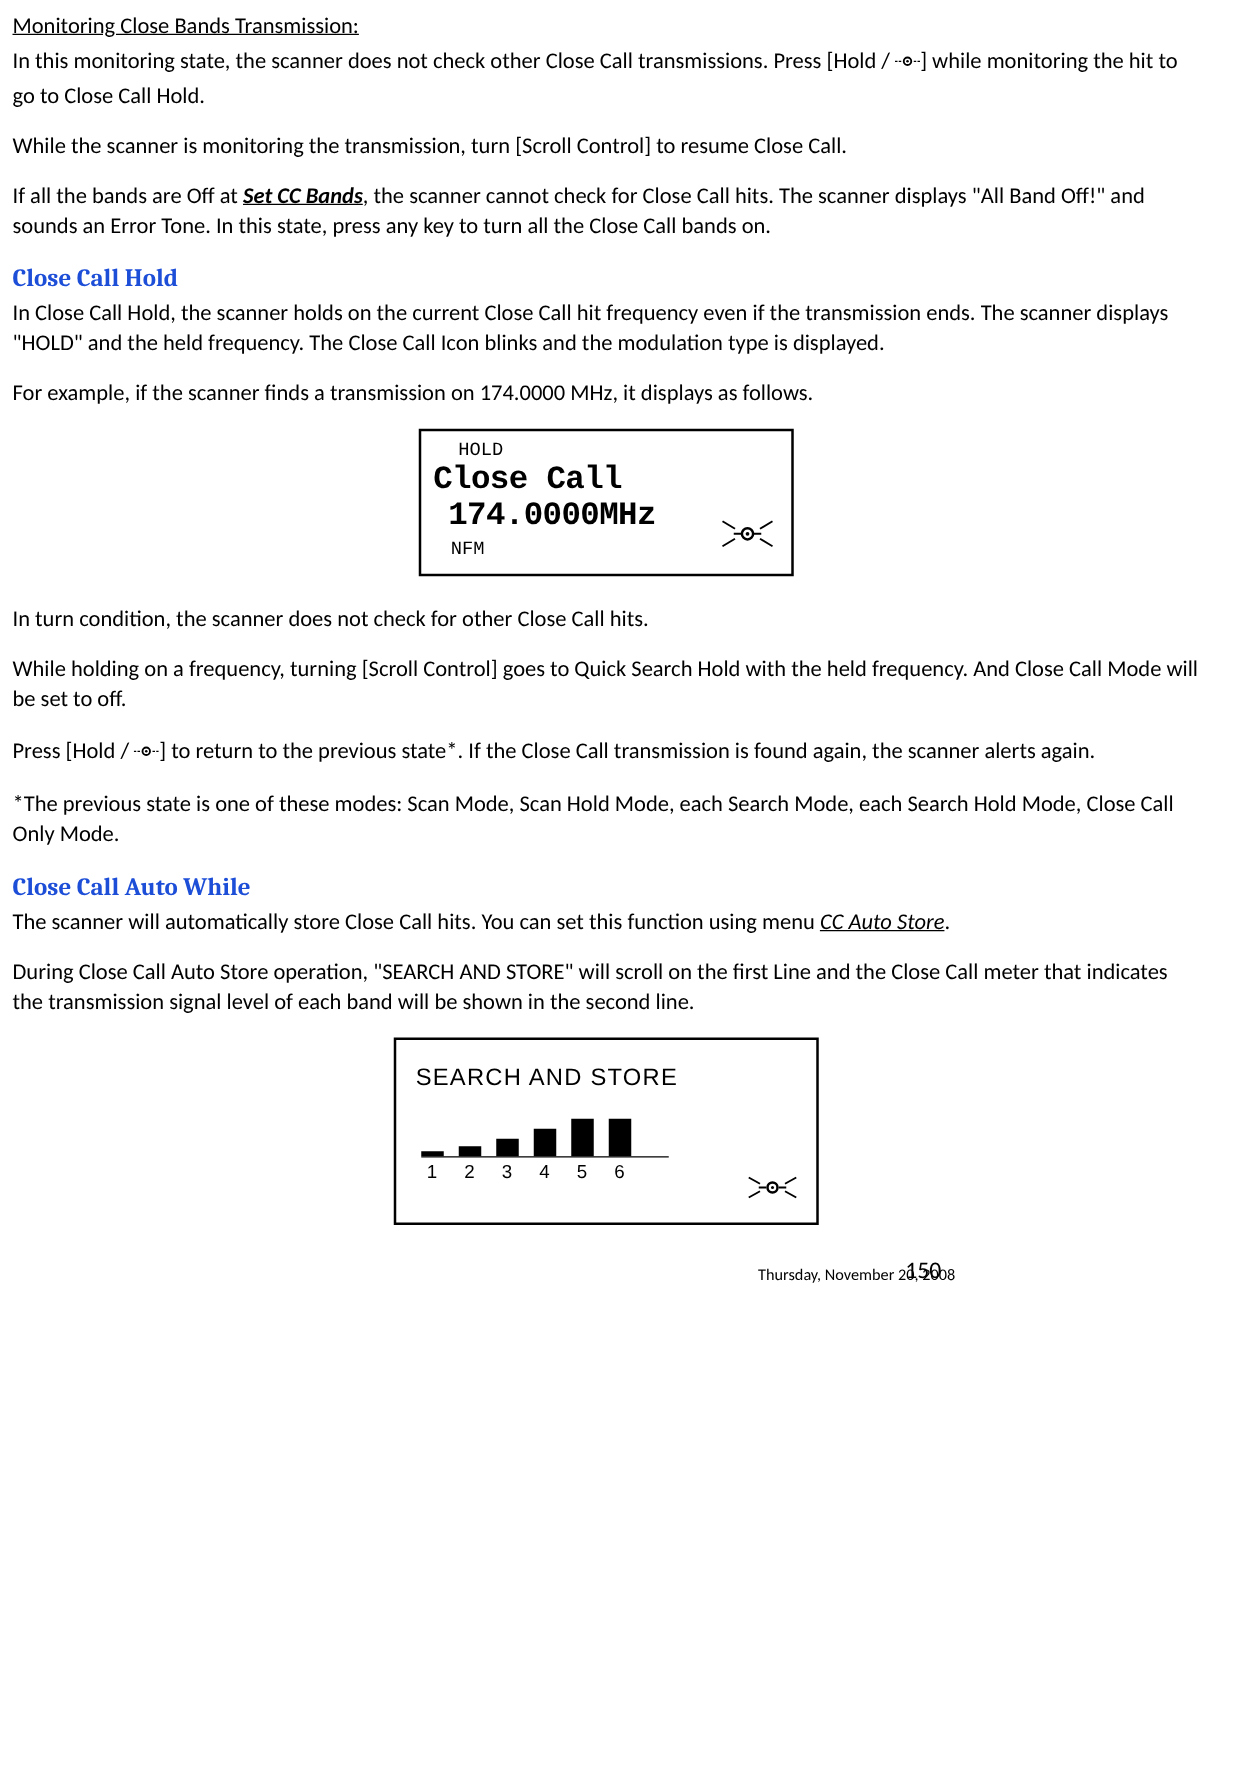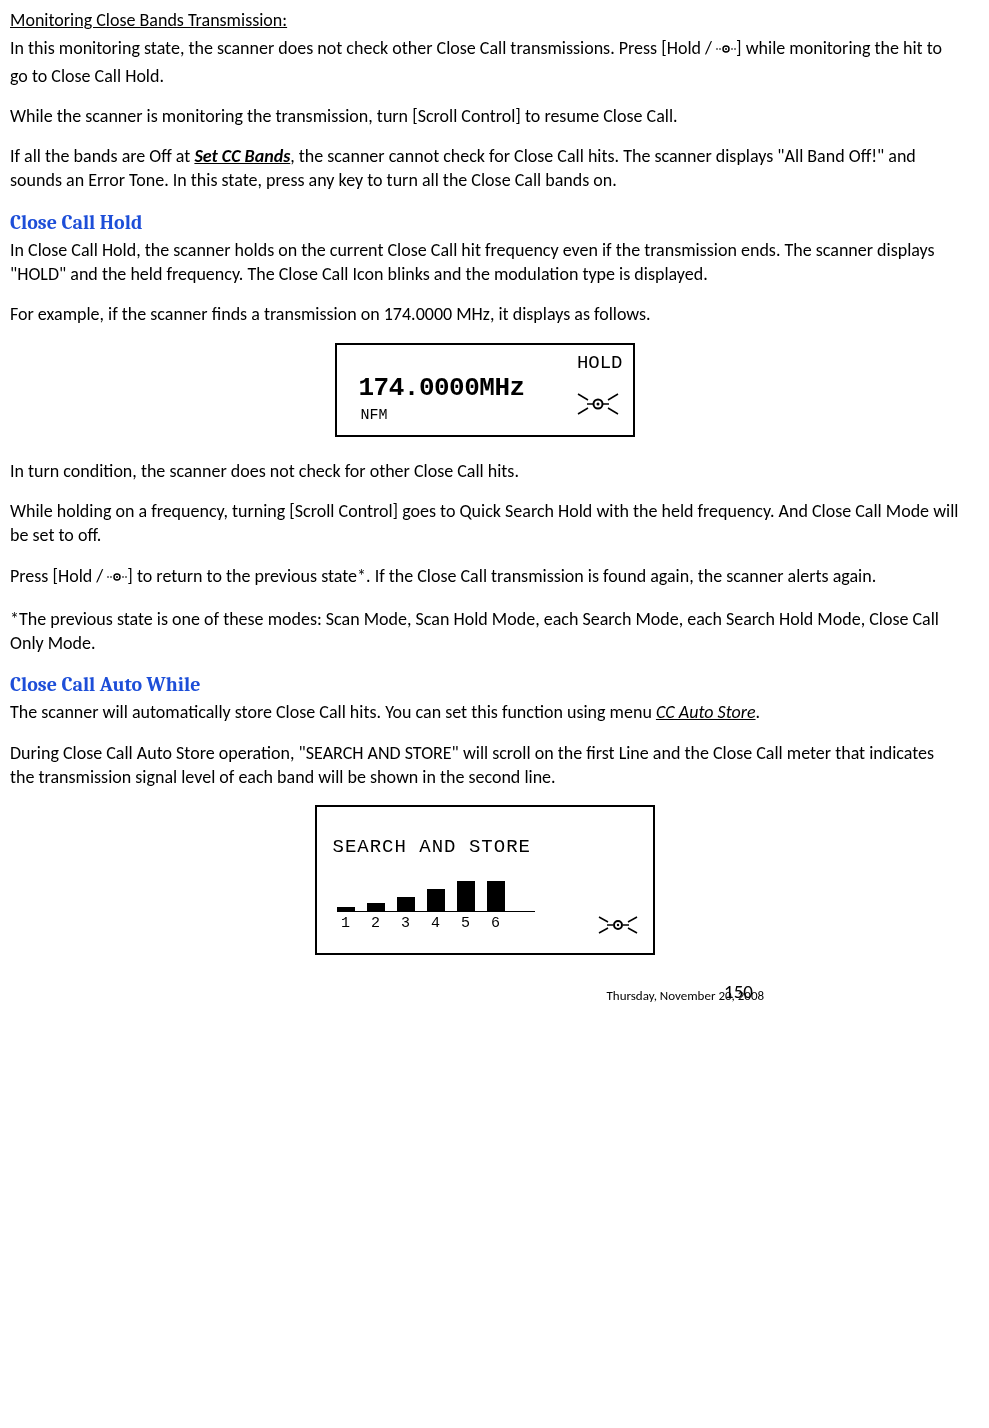--- a/index.html
+++ b/index.html
@@ -36,24 +36,23 @@
   .lcd {
     border: 2px solid #000;
     width: 300px;
     padding: 8px 10px 10px 10px;
     font-family: "Courier New", monospace;
     line-height: 1.1;
     position: relative;
     box-sizing: border-box;
   }
   .lcd .line-small {
-    font-size: 19px;
+    font-size: 15px;
     letter-spacing: 0px;
     margin-left: 20px;
-    text-align: right;
   }
   .lcd .line-big {
     font-size: 26px;
     font-weight: bold;
     letter-spacing: -0.5px;
   }
   .lcd .line-big.indent {
     margin-left: 12px;
   }
   .lcd .line-mode {
@@ -62,22 +61,22 @@
     margin-top: 6px;
   }
   .lcd .cc-icon {
     position: absolute;
     right: 12px;
     bottom: 10px;
   }
   .lcd2 {
     border: 2px solid #000;
     width: 340px;
-    padding: 28px 10px 8px 10px;
-    font-family: Liberation Mono, monospace;
+    padding: 18px 10px 8px 10px;
+    font-family: Liberation Sans, sans-serif;
     box-sizing: border-box;
     position: relative;
     height: 150px;
   }
   .lcd2 .scroll-line {
     font-size: 19px;
     letter-spacing: 1px;
     margin-left: 6px;
   }
   .lcd2 .meter-row {
@@ -147,20 +146,21 @@
   <span>If all the bands are Off at </span><span class="underline" style="font-style:italic;font-weight:bold;">Set CC Bands</span><span>, the scanner cannot check for Close Call hits. The scanner displays "All Band Off!" and sounds an Error Tone. In this state, press any key to turn all the Close Call bands on.</span>
 </p>
 
 <div class="section-heading">Close Call Hold</div>
 <p class="para">In Close Call Hold, the scanner holds on the current Close Call hit frequency even if the transmission ends. The scanner displays "HOLD" and the held frequency. The Close Call Icon blinks and the modulation type is displayed.</p>
 <p class="para">For example, if the scanner finds a transmission on 174.0000 MHz, it displays as follows.</p>
 
 <div class="lcd-wrap">
   <div class="lcd">
     <div class="line-small">HOLD</div>
+    <div class="line-big">Close Call</div>
     <div class="line-big indent">174.0000MHz</div>
     <div class="line-mode">NFM</div>
     <span class="cc-icon">
       <svg width="46" height="30" viewBox="0 0 46 30">
         <circle cx="23" cy="15" r="4.5" fill="none" stroke="#000" stroke-width="2"></circle>
         <circle cx="23" cy="15" r="1.5" fill="#000"></circle>
         <line x1="12" y1="15" x2="18" y2="15" stroke="#000" stroke-width="1.5"></line>
         <line x1="28" y1="15" x2="34" y2="15" stroke="#000" stroke-width="1.5"></line>
         <line x1="3" y1="5" x2="13" y2="11" stroke="#000" stroke-width="1.5"></line>
         <line x1="3" y1="25" x2="13" y2="19" stroke="#000" stroke-width="1.5"></line>

